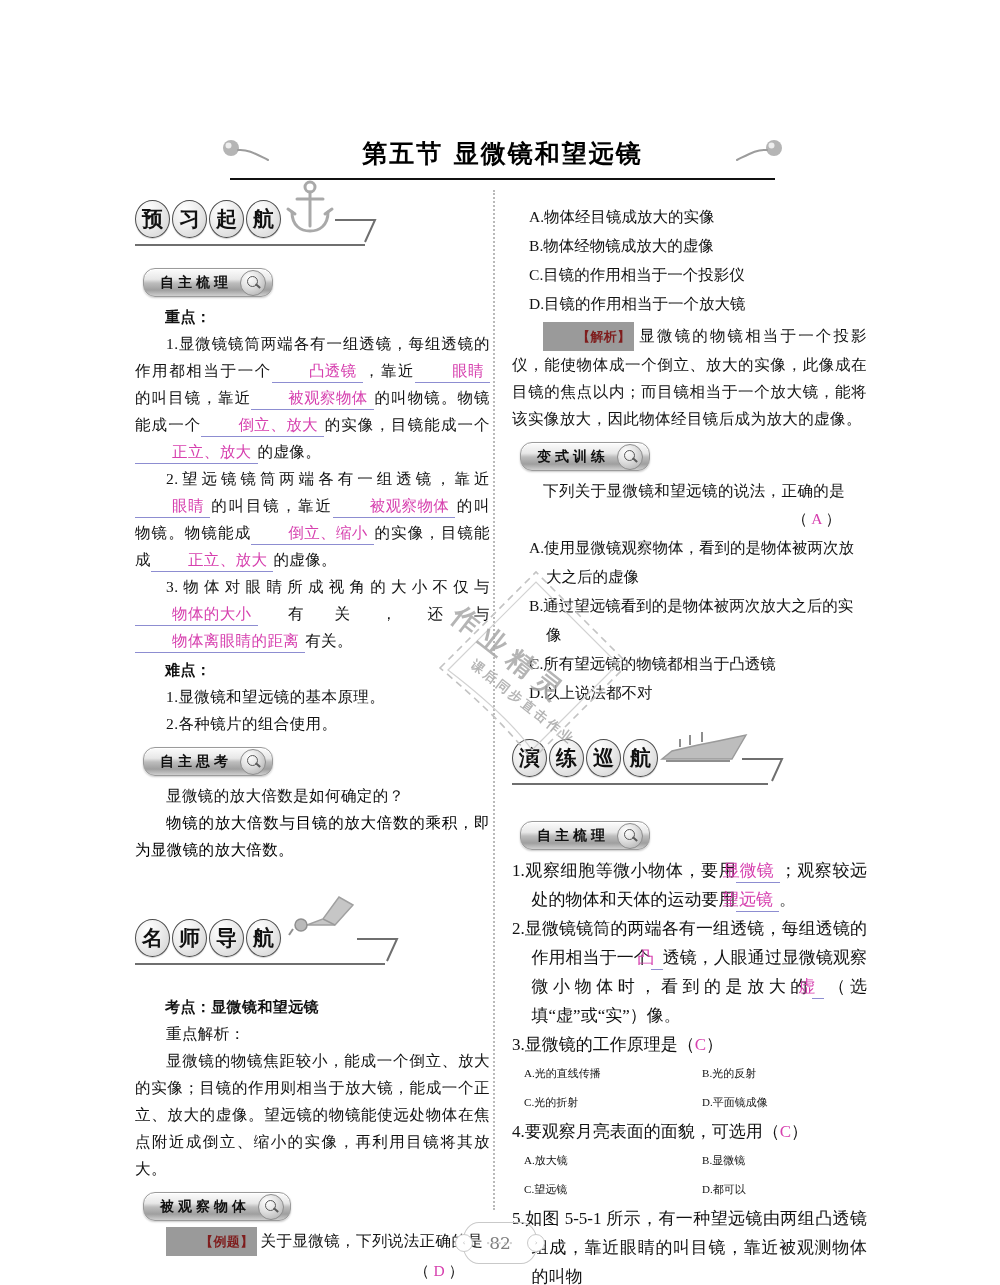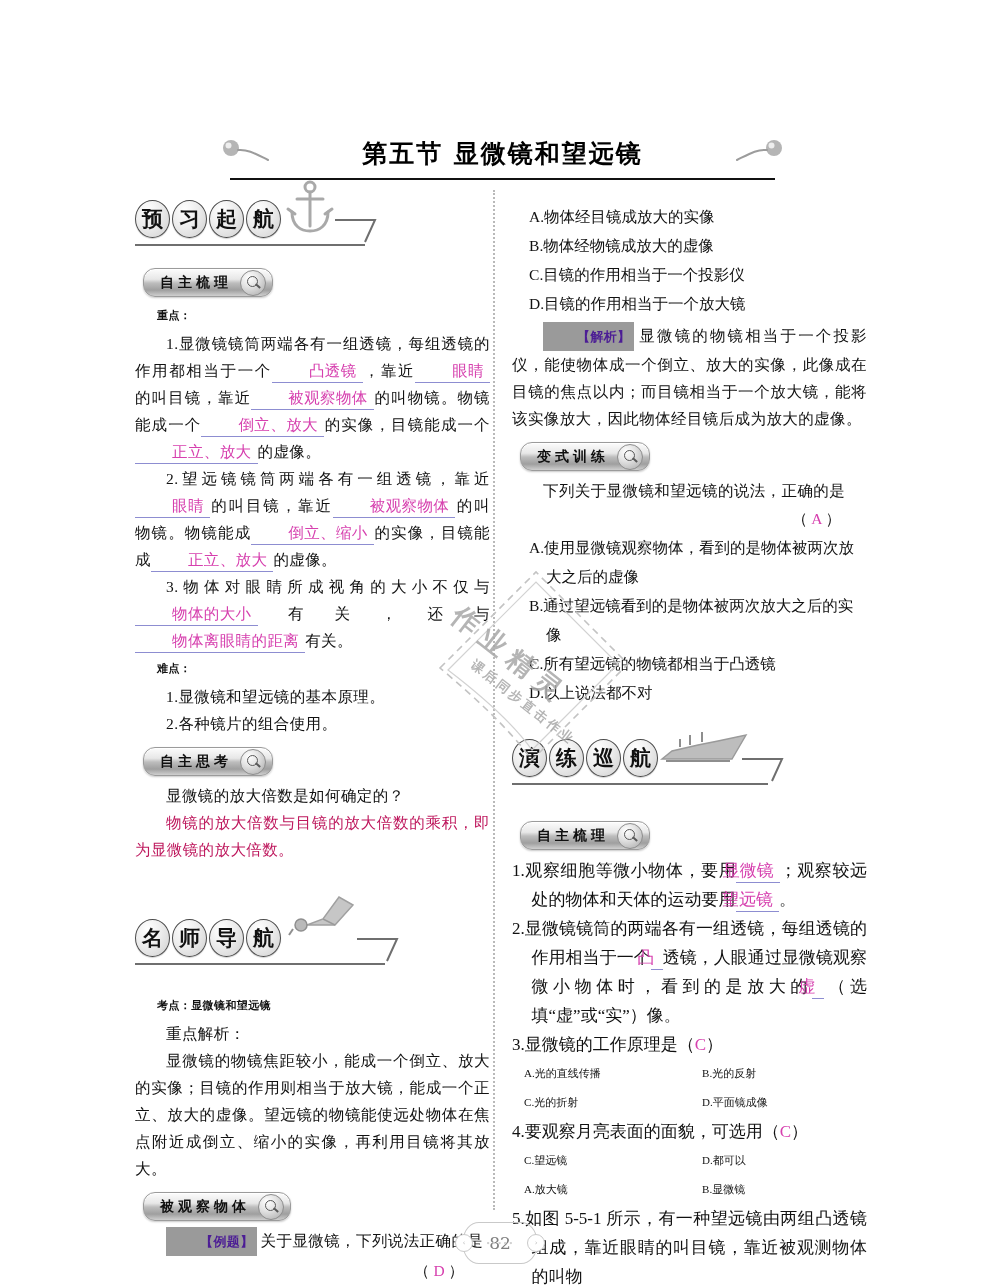--- a/index.html
+++ b/index.html
@@ -76,29 +76,29 @@
     border:1.6px solid #585858;border-radius:50%;
   }
   .pill .mag:after{
     content:"";position:absolute;left:14px;top:14px;width:6px;height:1.8px;
     background:#585858;transform:rotate(42deg);
   }
 
   
   .p{font-size:15.5px;line-height:27px;text-align:justify;margin:0 0 0 0;letter-spacing:.4px;}
   .p.ind{text-indent:2em;}
-  .bold{font-family:Liberation Mono, monospace;font-weight:bold;font-size:11px;}
+  .bold{font-family:Liberation Sans, sans-serif;font-weight:bold;font-size:15px;}
   .blank{
     color:#d63fae;border-bottom:1.3px solid #8d8dd1;
     padding:0 6px;display:inline-block;line-height:22px;
   }
   .ans{color:#d63fae;}
-  .ansblock{color:#be185d;}
+  .ansblock{color:#000000;}
   .tag{
-    display:inline-block;background:#9a9a9a;color:#4c1d95;
+    display:inline-block;background:#9a9a9a;color:#7f1d1d;
     font-family:"DejaVu Sans","Liberation Sans",sans-serif;
     font-weight:bold;font-size:13px;padding:1px 3px;margin-right:4px;
   }
   .opt{font-size:15.5px;line-height:29px;margin-left:2.2em;text-indent:-1.1em;}
   .optrow{display:flex;font-size:11px;line-height:29px;margin-left:1.1em;}
   .optrow > span:first-child{width:178px;}
   .num{font-size:17px;line-height:29px;text-indent:-1.15em;margin-left:1.15em;text-align:justify;}
   .rightans{text-align:right;font-size:15.5px;line-height:29px;padding-right:26px;}
 
   
@@ -320,26 +320,26 @@
     </div>
     <div class="optrow">
       <span>C.光的折射</span>
       <span>D.平面镜成像</span>
     </div>
 
     <div class="num">
       <span>4.要观察月亮表面的面貌，可选用（</span><span class="ans">C</span><span>）</span>
     </div>
     <div class="optrow">
+      <span>A.放大镜</span>
+      <span>B.显微镜</span>
+    </div>
+    <div class="optrow">
       <span>C.望远镜</span>
       <span>D.都可以</span>
-    </div>
-    <div class="optrow">
-      <span>A.放大镜</span>
-      <span>B.显微镜</span>
     </div>
 
     <div class="num">5.如图 5-5-1 所示，有一种望远镜由两组凸透镜组成，靠近眼睛的叫目镜，靠近被观测物体的叫物</div>
   </div>
 
   <div class="wm">
     <svg viewBox="0 0 200 210" style="position:absolute;left:0;top:0;width:200px;height:210px">
       <path d="M8 108 L104 12 L196 104 L100 200 C78 170 46 140 8 108 Z" fill="none" stroke="#c3c3c3" stroke-width="1.6" stroke-dasharray="7 5"></path>
       <path d="M16 110 L104 22 L186 104 L100 190 C80 162 50 136 16 110 Z" fill="none" stroke="#d2d2d2" stroke-width="1.2"></path>
     </svg>

